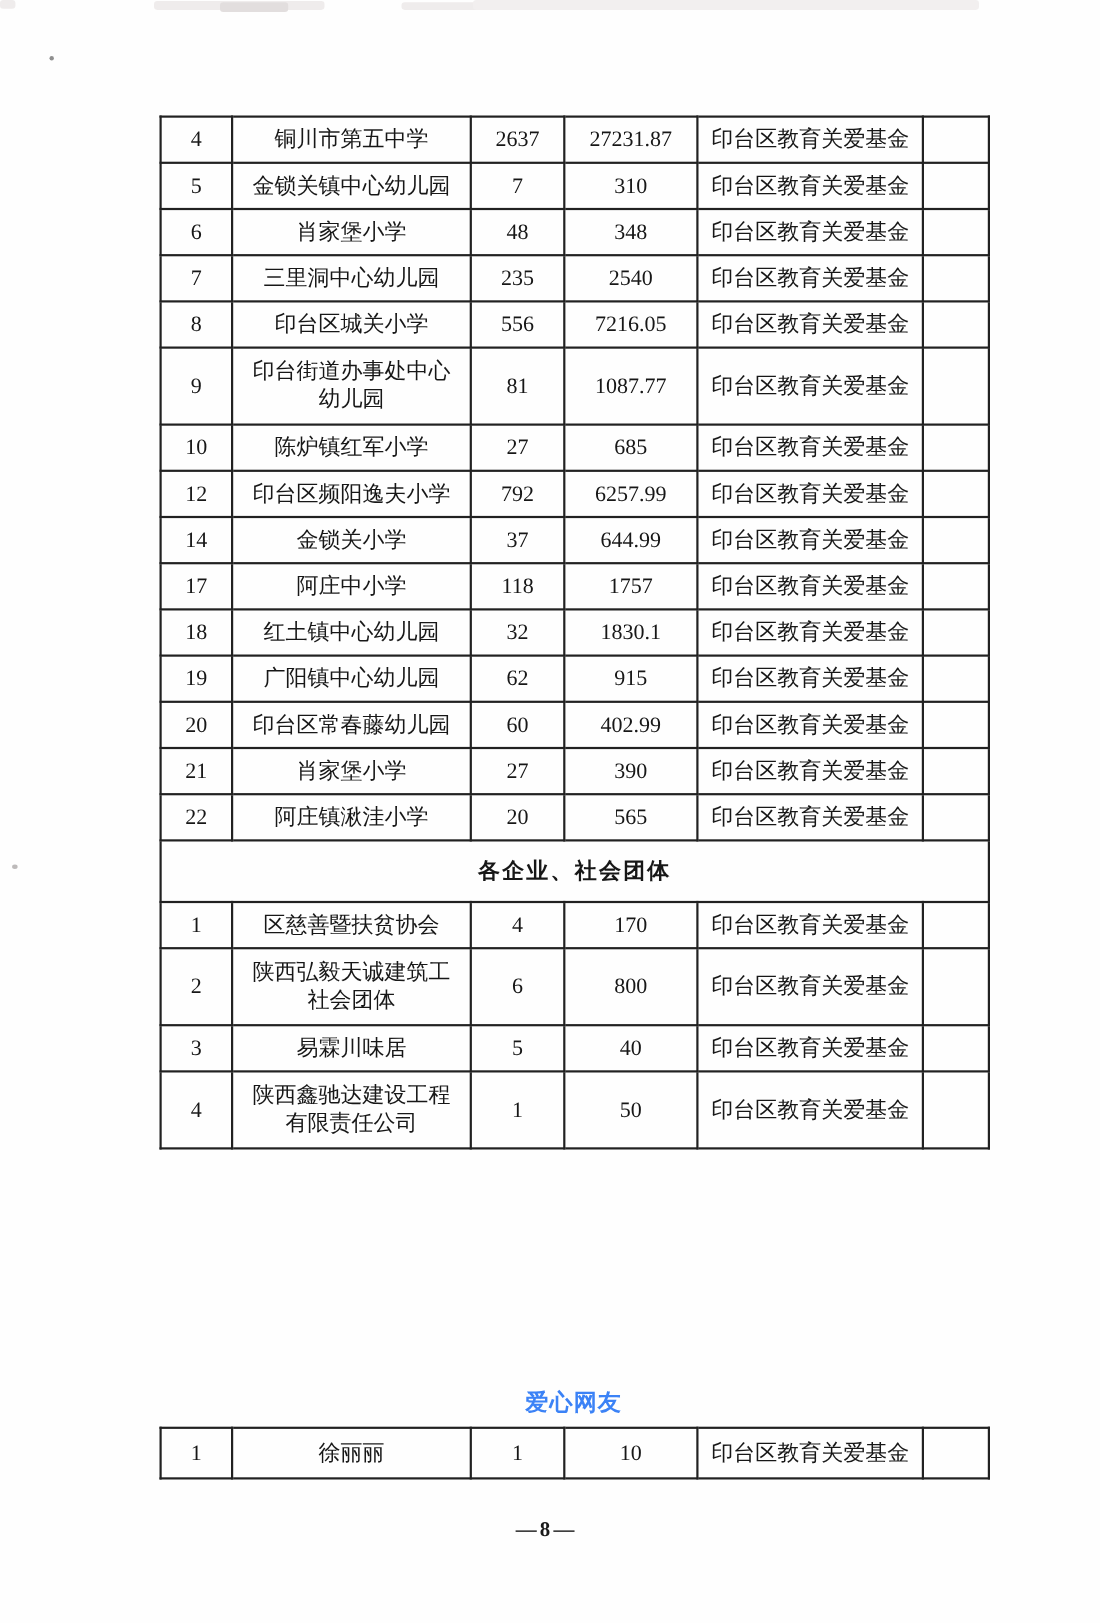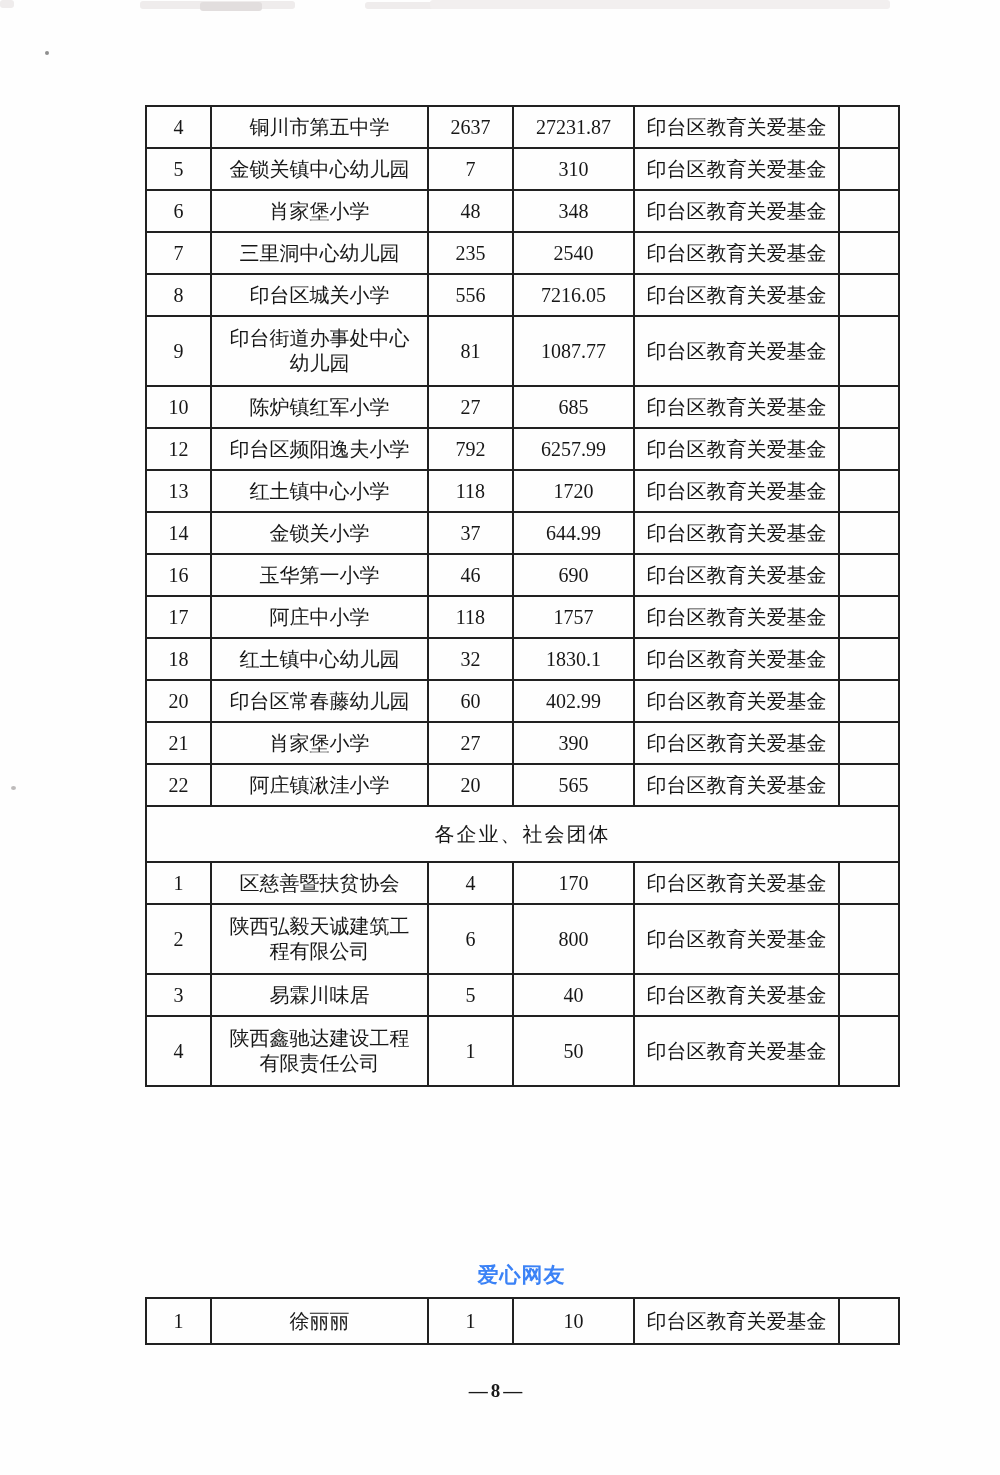--- a/index.html
+++ b/index.html
@@ -20,21 +20,21 @@
   .col-name    { width:217px; }
   .col-students{ width:85px; }
   .col-amount  { width:121px; }
   .col-fund    { width:205px; }
   .col-remark  { width:60px; }
   .row { height:42px; }
   .row.tall { height:70px; }
   .netizen-table .row { height:46px; }
   .cell-name { white-space:pre-line;margin-left:39px; }
   .section-header-row { height:56px; }
-  .section-header-cell { font-size:26px; font-weight:normal; letter-spacing:2px; color:#141414; }
+  .section-header-cell { font-size:26px; font-weight:bold; letter-spacing:2px; color:#141414; }
 
   
   .netizen-label { position:absolute; left:145px; top:1253px; width:753px; height:44px;
                    display:flex; align-items:center; justify-content:center;
                    font-size:21px; font-weight:bold; color:#3b82f6; letter-spacing:1px; }
 
   
   .page-number { position:absolute; left:0; top:1380px; width:994px; text-align:center;
                  font-size:19px; font-weight:bold; color:#1a1a1a; letter-spacing:3px; }
 </style>
@@ -120,60 +120,52 @@
         </tr>
         <tr class="row">
           <td class="cell cell-no">12</td>
           <td class="cell cell-name">印台区频阳逸夫小学</td>
           <td class="cell cell-students">792</td>
           <td class="cell cell-amount">6257.99</td>
           <td class="cell cell-fund">印台区教育关爱基金</td>
           <td class="cell cell-remark"></td>
         </tr>
         <tr class="row">
-          <td class="cell cell-no">13</td>
-          <td class="cell cell-name">红土镇中心小学</td>
-          <td class="cell cell-students">118</td>
-          <td class="cell cell-amount">1720</td>
-          <td class="cell cell-fund">印台区教育关爱基金</td>
-          <td class="cell cell-remark"></td>
-        </tr>
-        <tr class="row">
           <td class="cell cell-no">14</td>
           <td class="cell cell-name">金锁关小学</td>
           <td class="cell cell-students">37</td>
           <td class="cell cell-amount">644.99</td>
           <td class="cell cell-fund">印台区教育关爱基金</td>
           <td class="cell cell-remark"></td>
         </tr>
         <tr class="row">
-          <td class="cell cell-no">16</td>
-          <td class="cell cell-name">玉华第一小学</td>
-          <td class="cell cell-students">46</td>
-          <td class="cell cell-amount">690</td>
-          <td class="cell cell-fund">印台区教育关爱基金</td>
-          <td class="cell cell-remark"></td>
-        </tr>
-        <tr class="row">
           <td class="cell cell-no">17</td>
           <td class="cell cell-name">阿庄中小学</td>
           <td class="cell cell-students">118</td>
           <td class="cell cell-amount">1757</td>
           <td class="cell cell-fund">印台区教育关爱基金</td>
           <td class="cell cell-remark"></td>
         </tr>
         <tr class="row">
           <td class="cell cell-no">18</td>
           <td class="cell cell-name">红土镇中心幼儿园</td>
           <td class="cell cell-students">32</td>
           <td class="cell cell-amount">1830.1</td>
           <td class="cell cell-fund">印台区教育关爱基金</td>
           <td class="cell cell-remark"></td>
         </tr>
         <tr class="row">
+          <td class="cell cell-no">19</td>
+          <td class="cell cell-name">广阳镇中心幼儿园</td>
+          <td class="cell cell-students">62</td>
+          <td class="cell cell-amount">915</td>
+          <td class="cell cell-fund">印台区教育关爱基金</td>
+          <td class="cell cell-remark"></td>
+        </tr>
+        <tr class="row">
           <td class="cell cell-no">20</td>
           <td class="cell cell-name">印台区常春藤幼儿园</td>
           <td class="cell cell-students">60</td>
           <td class="cell cell-amount">402.99</td>
           <td class="cell cell-fund">印台区教育关爱基金</td>
           <td class="cell cell-remark"></td>
         </tr>
         <tr class="row">
           <td class="cell cell-no">21</td>
           <td class="cell cell-name">肖家堡小学</td>
@@ -197,21 +189,21 @@
           <td class="cell cell-no">1</td>
           <td class="cell cell-name">区慈善暨扶贫协会</td>
           <td class="cell cell-students">4</td>
           <td class="cell cell-amount">170</td>
           <td class="cell cell-fund">印台区教育关爱基金</td>
           <td class="cell cell-remark"></td>
         </tr>
         <tr class="row tall">
           <td class="cell cell-no">2</td>
           <td class="cell cell-name">陕西弘毅天诚建筑工
-程有限公司</td>
+社会团体</td>
           <td class="cell cell-students">6</td>
           <td class="cell cell-amount">800</td>
           <td class="cell cell-fund">印台区教育关爱基金</td>
           <td class="cell cell-remark"></td>
         </tr>
         <tr class="row">
           <td class="cell cell-no">3</td>
           <td class="cell cell-name">易霖川味居</td>
           <td class="cell cell-students">5</td>
           <td class="cell cell-amount">40</td>

